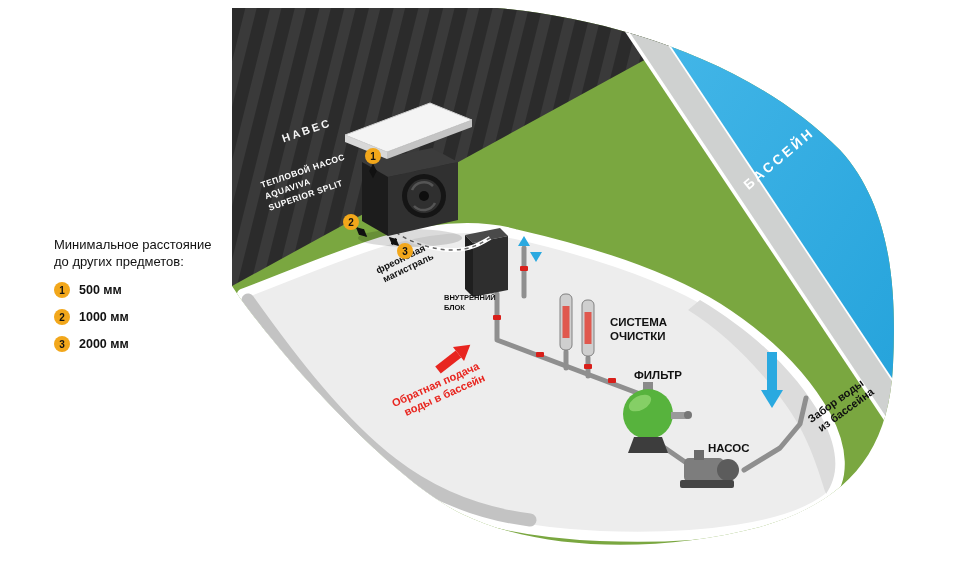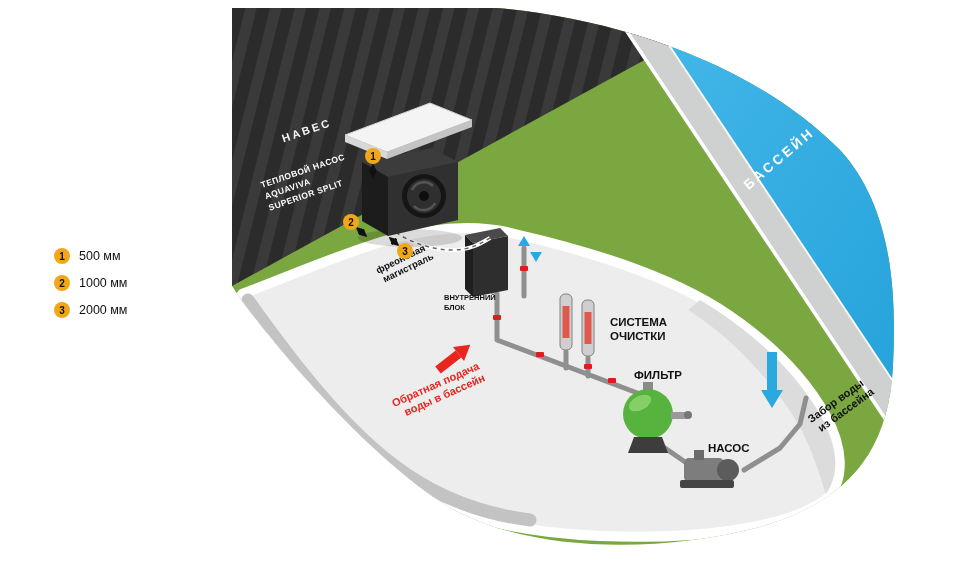--- a/index.html
+++ b/index.html
@@ -6,29 +6,33 @@
   .stage{position:relative;width:964px;height:588px;background:#ffffff;overflow:hidden;
          font-family:"Liberation Sans","DejaVu Sans",sans-serif;}
   svg{position:absolute;left:0;top:0;}
   .legend{position:absolute;left:54px;top:236px;width:190px;color:#1c1c1c;}
   .legend-title{font-size:13px;line-height:17px;color:#111;}
   .legend-items{margin-top:12px;}
   .legend-row{display:flex;align-items:center;margin-bottom:11px;}
   .num-badge{width:16px;height:16px;border-radius:50%;background:#f2a71b;color:#111;
              font-size:10px;font-weight:bold;display:flex;align-items:center;justify-content:center;
              flex:0 0 16px;}
-  .legend-label{margin-left:9px;font-size:12.5px;font-weight:normal;color:#111;}
+  .legend-label{margin-left:9px;font-size:12.5px;font-weight:bold;color:#111;}
   text{font-family:"Liberation Sans","DejaVu Sans",sans-serif;}
 </style>
 </head>
 <body>
 
 <div class="stage">
 
   <div class="legend">
+    <div class="legend-title">
+      <div>Минимальное расстояние</div>
+      <div>до других предметов:</div>
+    </div>
     <div class="legend-items">
       <div class="legend-row">
         <div class="num-badge">1</div>
         <div class="legend-label">500 мм</div>
       </div>
       <div class="legend-row">
         <div class="num-badge">2</div>
         <div class="legend-label">1000 мм</div>
       </div>
       <div class="legend-row">

